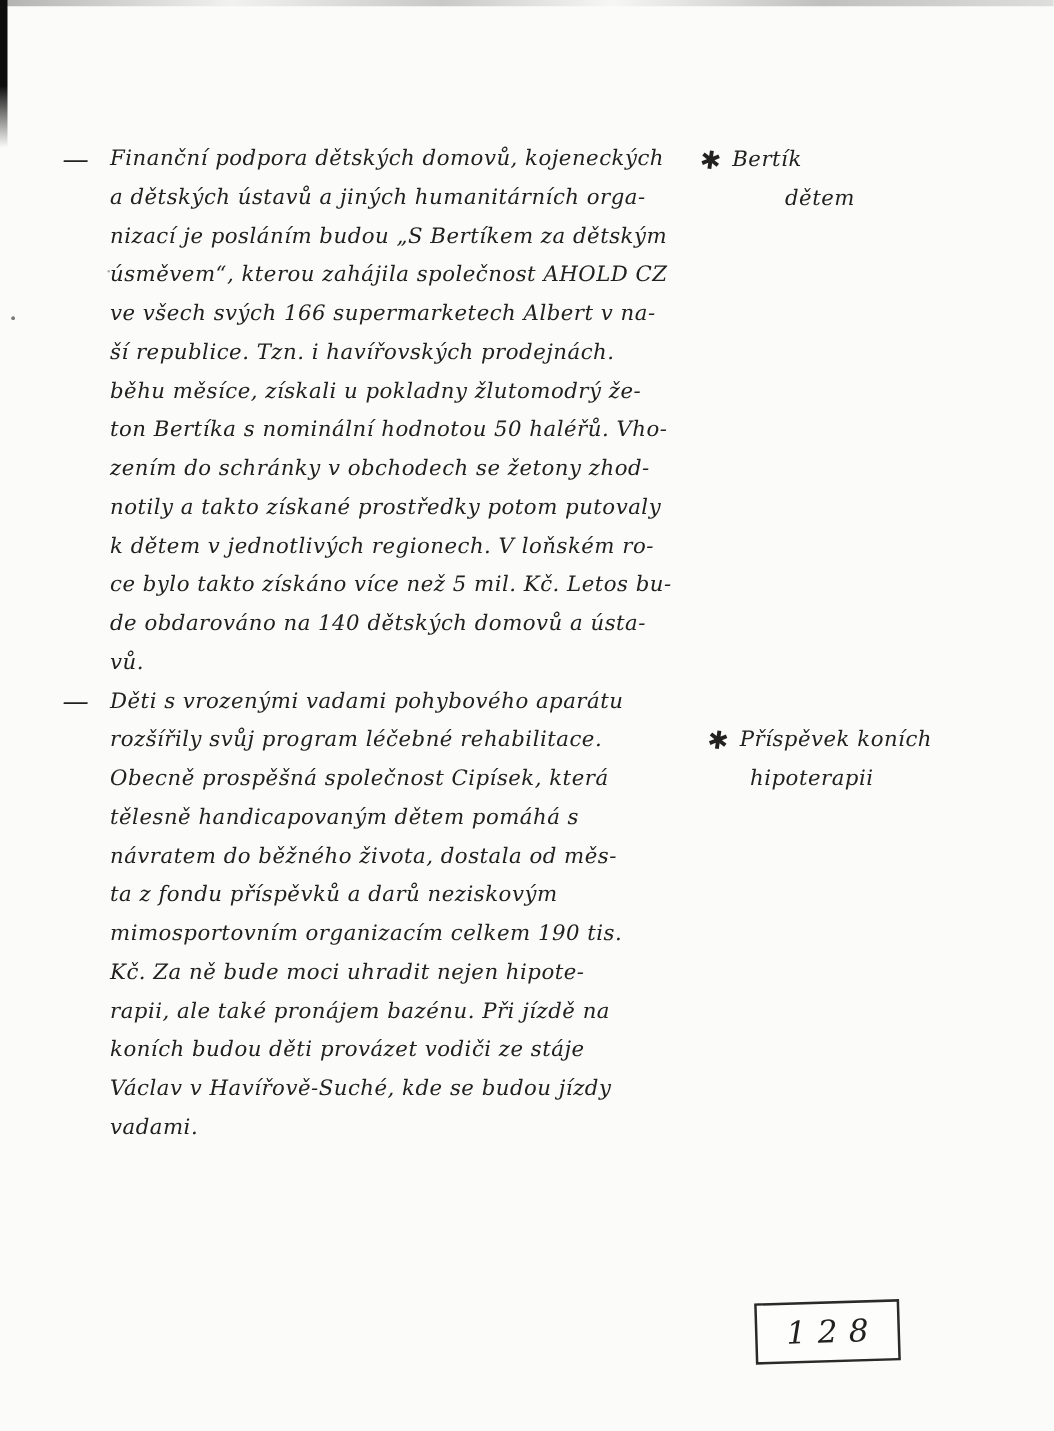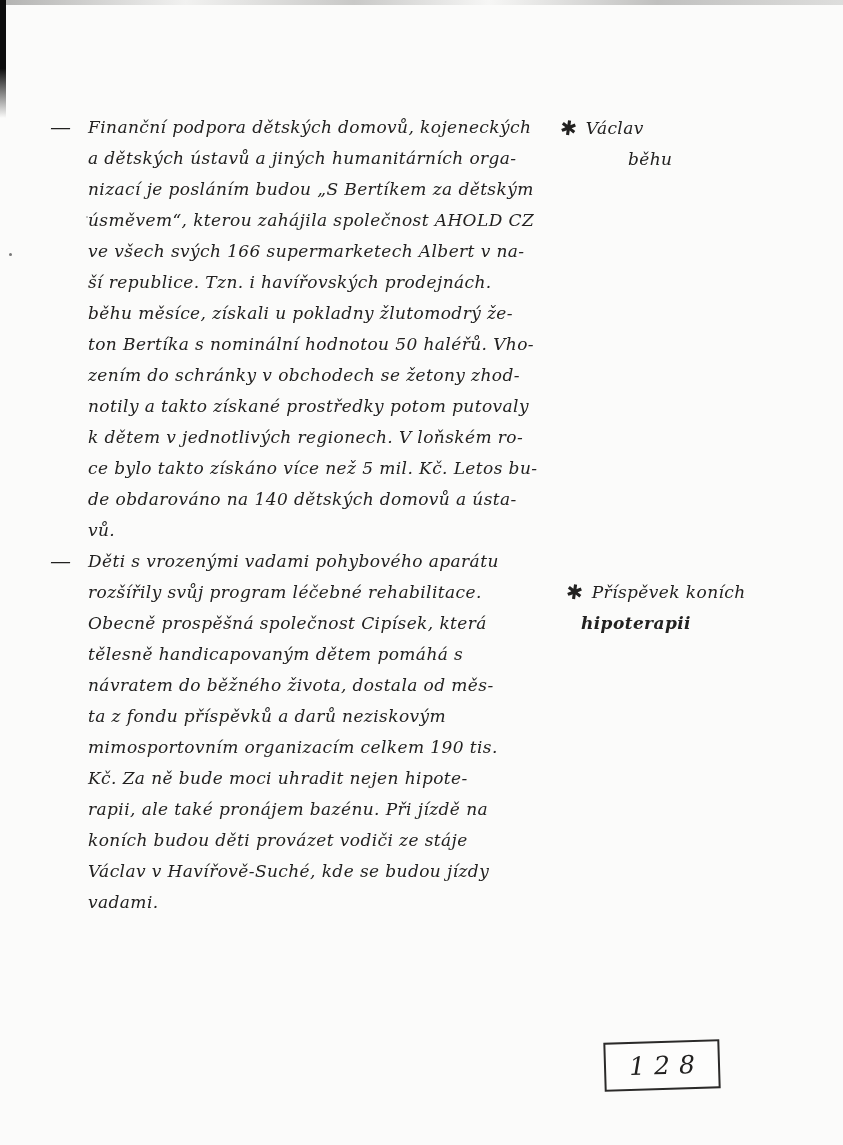--- a/index.html
+++ b/index.html
@@ -47,21 +47,21 @@
   .note .row1 { display: flex; gap: 9px; }
   .note-marker {
     font-size: 20px; line-height: 31px; color: #222120;
     font-style: normal; font-family: "DejaVu Sans", sans-serif;
     transform: rotate(8deg);
   }
   .note .ln { white-space: nowrap; }
   .note-0 { left: 560px; top: 113px; }
   .note-0 .row2 { margin-left: 68px; }
   .note-1 { left: 566px; top: 577px; }
-  .note-1 .row2 { margin-left: 15px; font-weight: bold; }
+  .note-1 .row2 { margin-left: 34px; }
 
   .page-box {
     position: absolute; left: 604px; top: 1041px;
     width: 112px; height: 45px;
     border: 2px solid #2b2a29;
     transform: rotate(-1.7deg);
     display: flex; align-items: center; justify-content: center;
     background: #fdfdfc;
   }
   .page-box .num {
@@ -115,24 +115,24 @@
       <div class="ln">Václav v Havířově-Suché, kde se budou jízdy</div>
       <div class="ln">vadami.</div>
     </div>
   </div>
 
 </div>
 
 <div class="note note-0 hw">
   <div class="row1">
     <span class="note-marker">✱</span>
-    <span class="ln">Václav</span>
+    <span class="ln">Bertík</span>
   </div>
   <div class="row2">
-    <span class="ln">běhu</span>
+    <span class="ln">dětem</span>
   </div>
 </div>
 
 <div class="note note-1 hw">
   <div class="row1">
     <span class="note-marker">✱</span>
     <span class="ln">Příspěvek koních</span>
   </div>
   <div class="row2">
     <span class="ln">hipoterapii</span>

